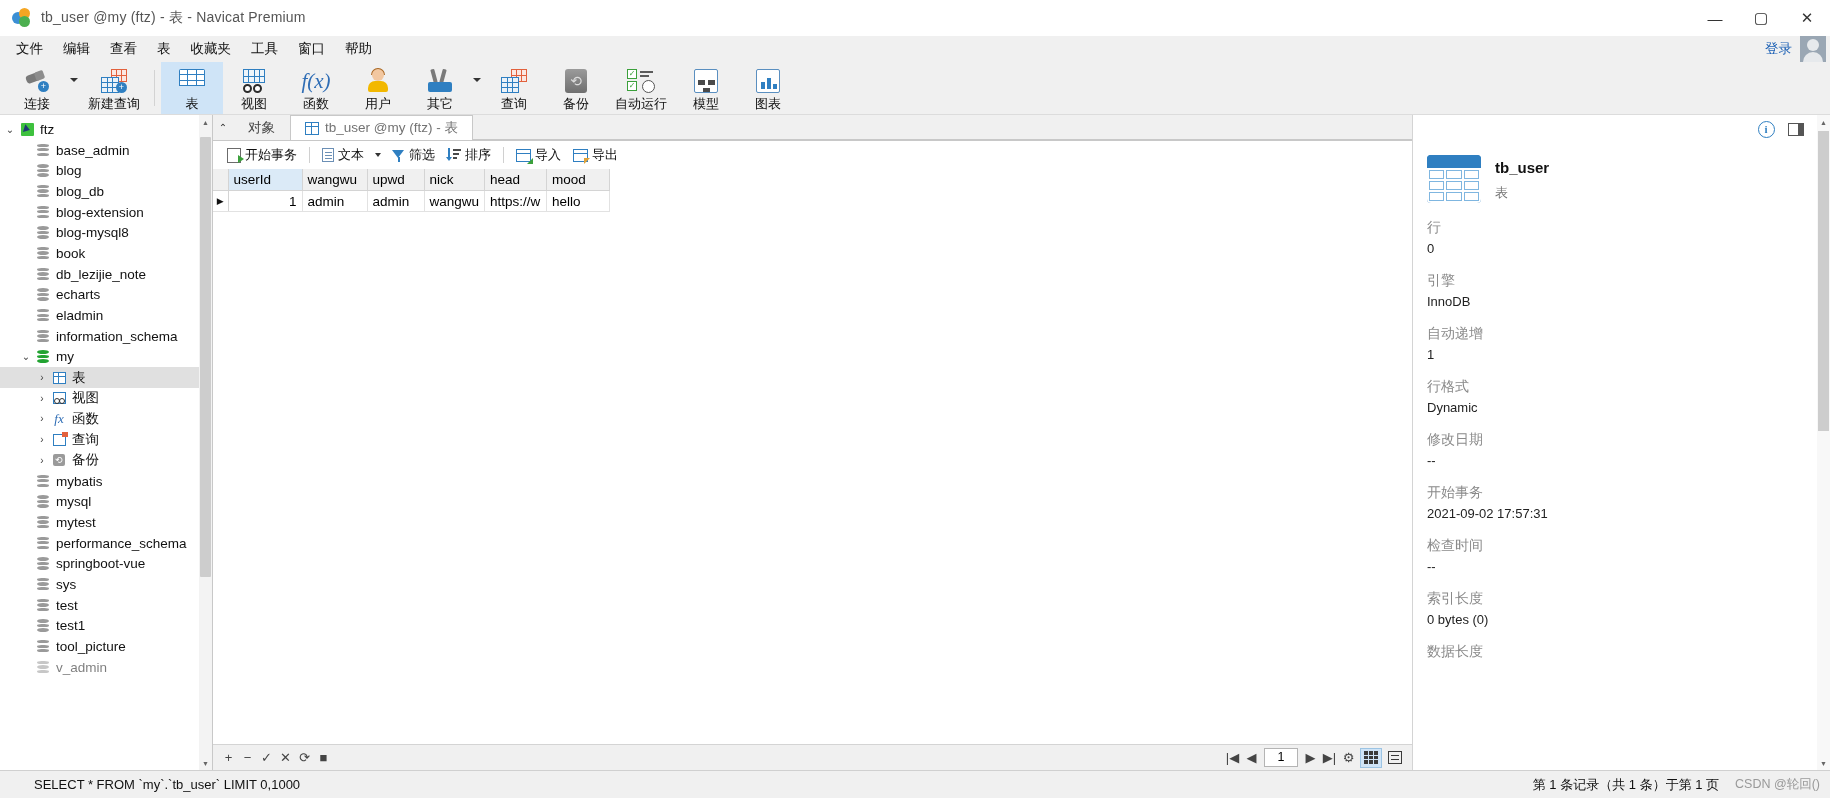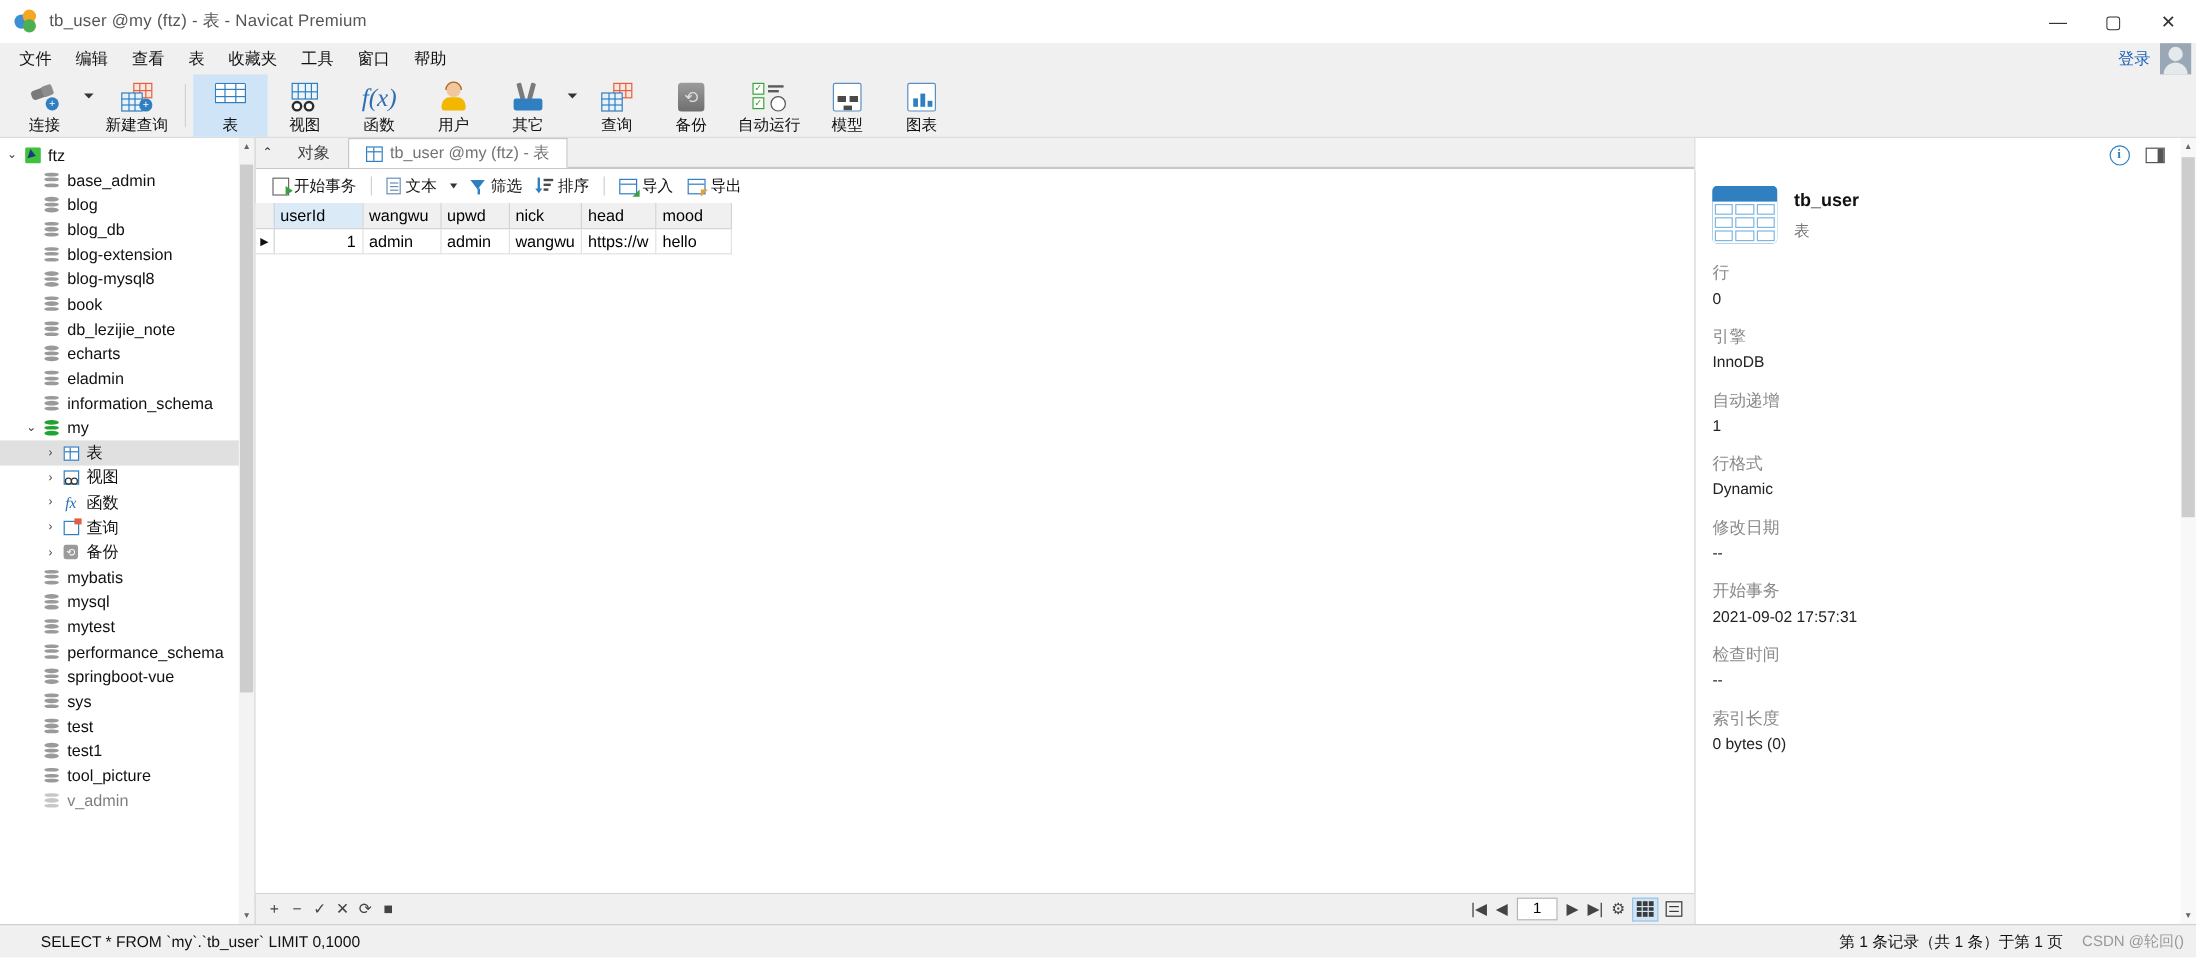--- a/index.html
+++ b/index.html
@@ -905,20 +905,24 @@
           <div class="val">2021-09-02 17:57:31</div>
         </div>
         <div class="ip-field">
           <div class="lbl">检查时间</div>
           <div class="val">--</div>
         </div>
         <div class="ip-field">
           <div class="lbl">索引长度</div>
           <div class="val">0 bytes (0)</div>
         </div>
+        <div class="ip-field">
+          <div class="lbl">数据长度</div>
+          <div class="val"></div>
+        </div>
       </div>
 
       <div class="ip-scroll">
         <div class="au">▲</div>
         <div class="th"></div>
         <div class="ad">▼</div>
       </div>
     </div>
 
   </div>

